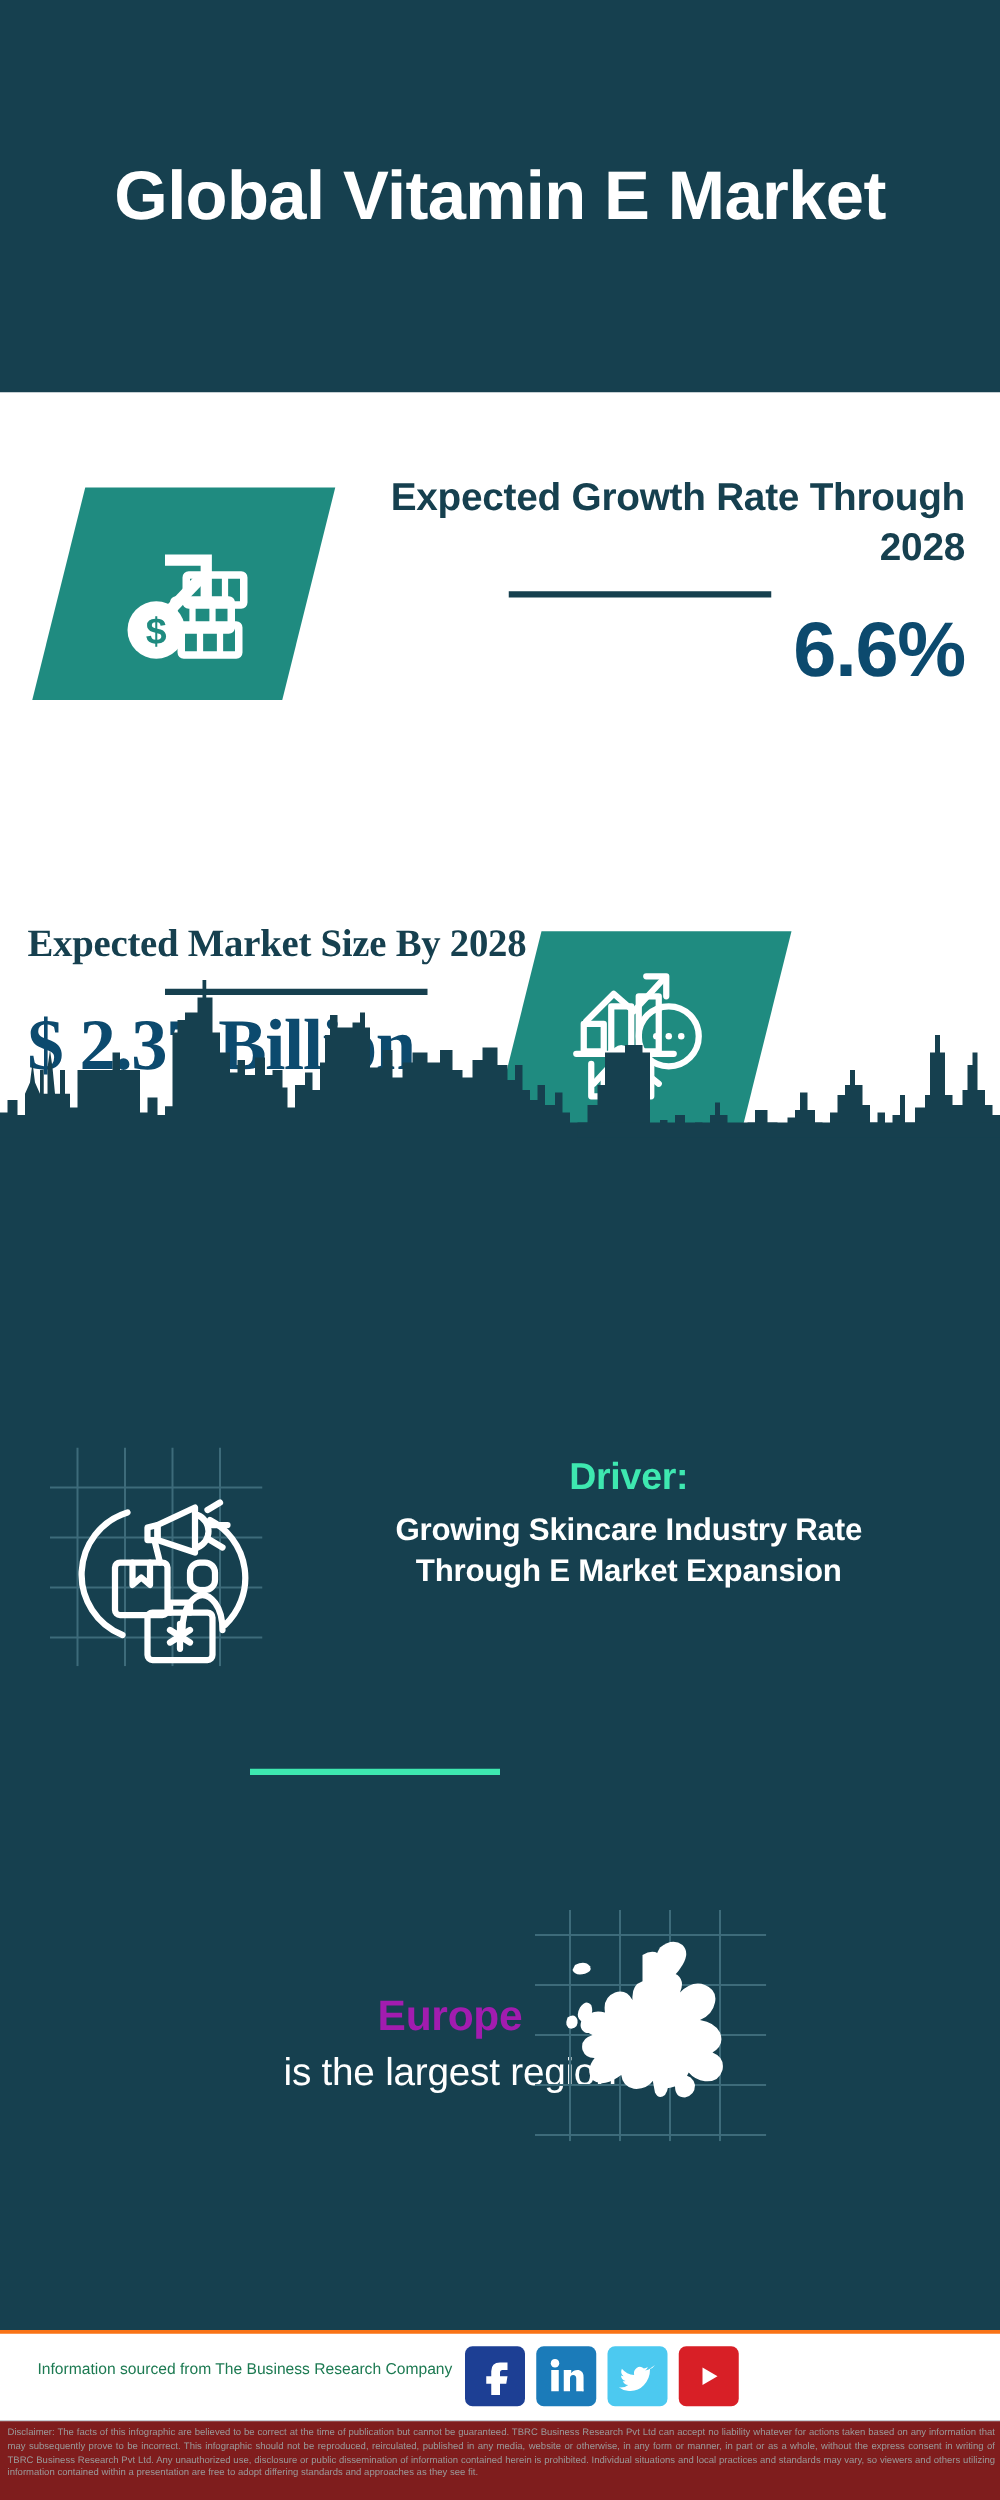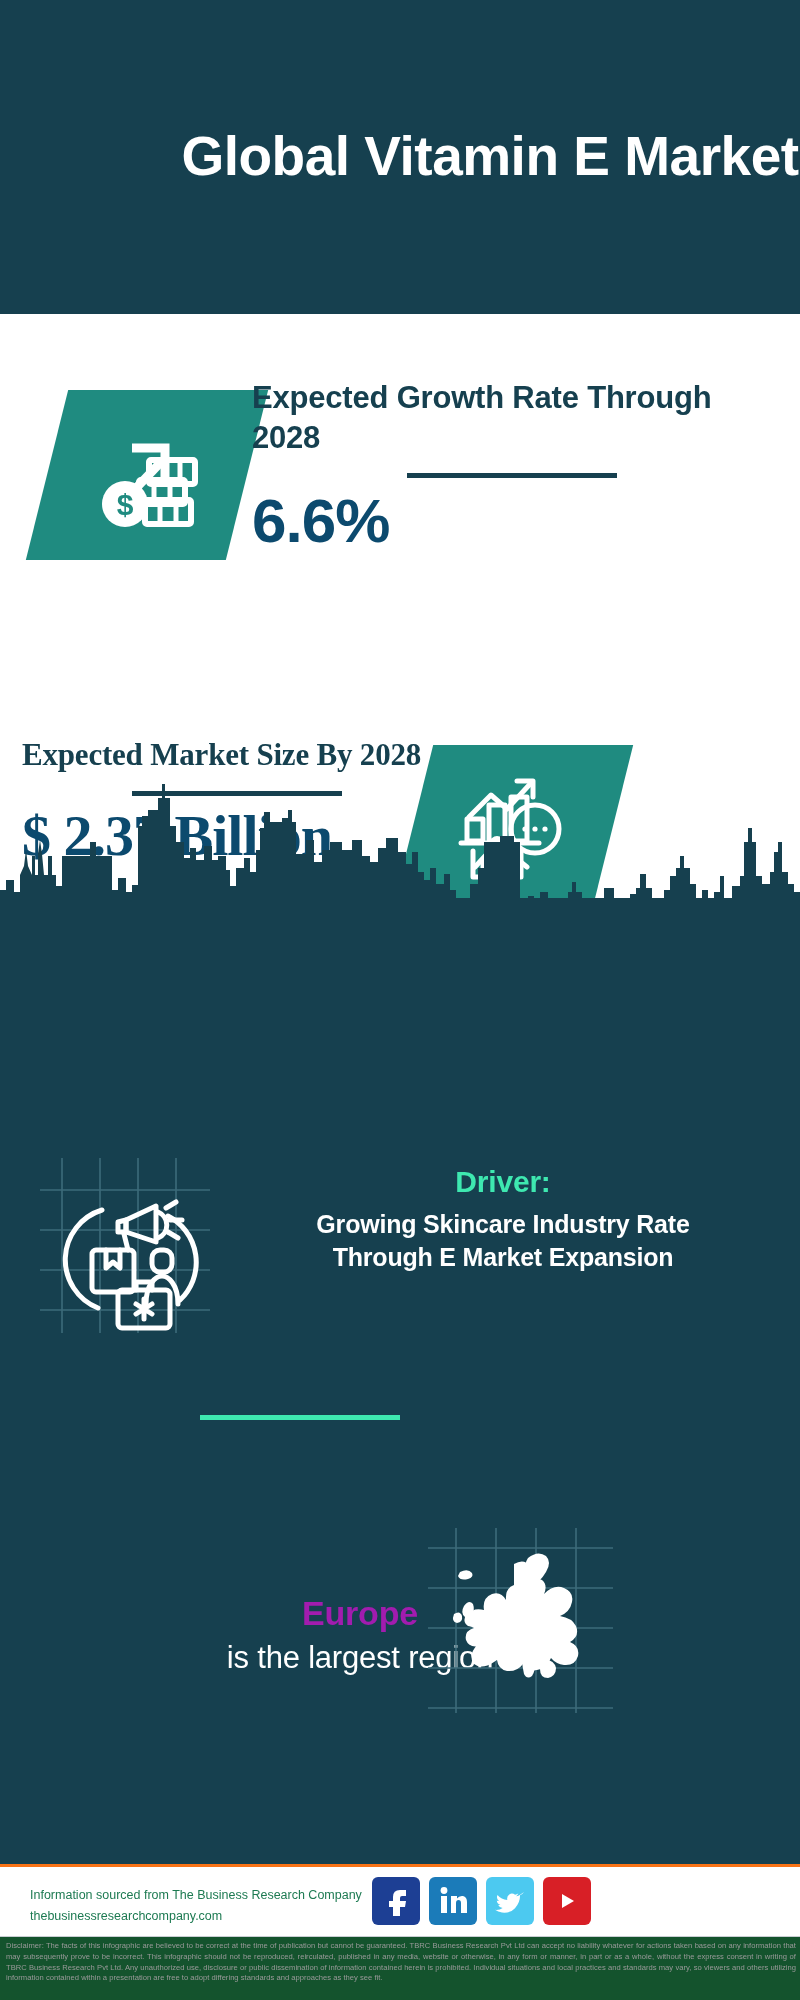--- a/index.html
+++ b/index.html
@@ -9,21 +9,21 @@
     background:#ffffff;
     width:800px; height:2000px;
     position:relative; overflow:hidden;
   }
   .page { width:800px; height:2000px; position:relative; }
 
   
   .header {
     position:absolute; left:0; top:0; width:800px; height:314px;
     background:#16404f;
-    display:flex; align-items:center; justify-content:flex-end;
+    display:flex; align-items:center; justify-content:center;
   }
   .header-title {
     color:#ffffff;
     font-size:55px; font-weight:bold; line-height:1.15;
     text-align:center; letter-spacing:-0.5px;
     font-stretch:condensed;
     width:620px;
   }
 
   
@@ -39,21 +39,21 @@
     transform:skewX(-14deg);
     display:flex; align-items:center; justify-content:center;
   }
   .para > svg { transform:skewX(14deg); }
 
   .para-growth { left:47px; top:390px; width:200px; height:170px; }
   .para-size   { left:412px; top:745px; width:200px; height:170px; }
 
   
   .stat-growth {
-    position:absolute; left:252px; top:378px; width:520px; text-align:left;
+    position:absolute; left:252px; top:378px; width:520px; text-align:right;
   }
   .stat-size {
     position:absolute; left:22px; top:735px; width:430px; text-align:left;font-family:Liberation Serif, serif;
   }
   .stat-label {
     color:#16404f; font-size:31px; font-weight:bold; line-height:1.28;
     letter-spacing:-0.2px;
   }
   .rule-dark {
     width:210px; height:5px; background:#16404f; margin:16px auto 10px auto;
@@ -122,21 +122,21 @@
     width:48px; height:48px; border-radius:6px;
     display:flex; align-items:center; justify-content:center;
   }
   .s-fb { background:#1d3f94; }
   .s-li { background:#1b7bb9; }
   .s-tw { background:#4cc9f0; }
   .s-yt { background:#d81f26; }
 
   .disclaimer-wrap {
     position:absolute; left:0; top:1936px; width:800px; height:64px;
-    background:#14532d; border-top:1px solid #c9cdd2;
+    background:#7f1d1d; border-top:1px solid #c9cdd2;
   }
   .disclaimer {
     position:absolute; left:6px; top:4px; width:790px;
     color:#9a9a9a; font-size:7.6px; line-height:1.42;
     text-align:justify; letter-spacing:0.02px;
   }
 </style>
 </head>
 <body>
 
@@ -322,21 +322,20 @@
         <path d="M48 118 q14 -6 22 2 q4 8 -4 14 q-12 8 -20 2 q-6 -8 2 -18 z"></path>
 
         <path d="M118 132 q8 0 10 8 q0 8 -8 10 q-8 0 -8 -9 q0 -8 6 -9 z"></path>
       </g>
     </svg>
   </div>
 
   <div class="footer">
     <div class="footer-text">
       <div>Information sourced from The Business Research Company</div>
-      <div>thebusinessresearchcompany.com</div>
     </div>
 
     <div class="socials">
       <a class="social s-fb">
         <svg width="26" height="30" viewBox="0 0 26 30">
           <path fill="#fff" d="M17 4 h6 v6 h-4 q-2 0 -2 2 v3 h6 l-1 6 h-5 v9 h-7 v-9 h-4 v-6 h4 v-4 q0 -7 7 -7 z"></path>
         </svg>
       </a>
       <a class="social s-li">
         <svg width="28" height="30" viewBox="0 0 28 30">

